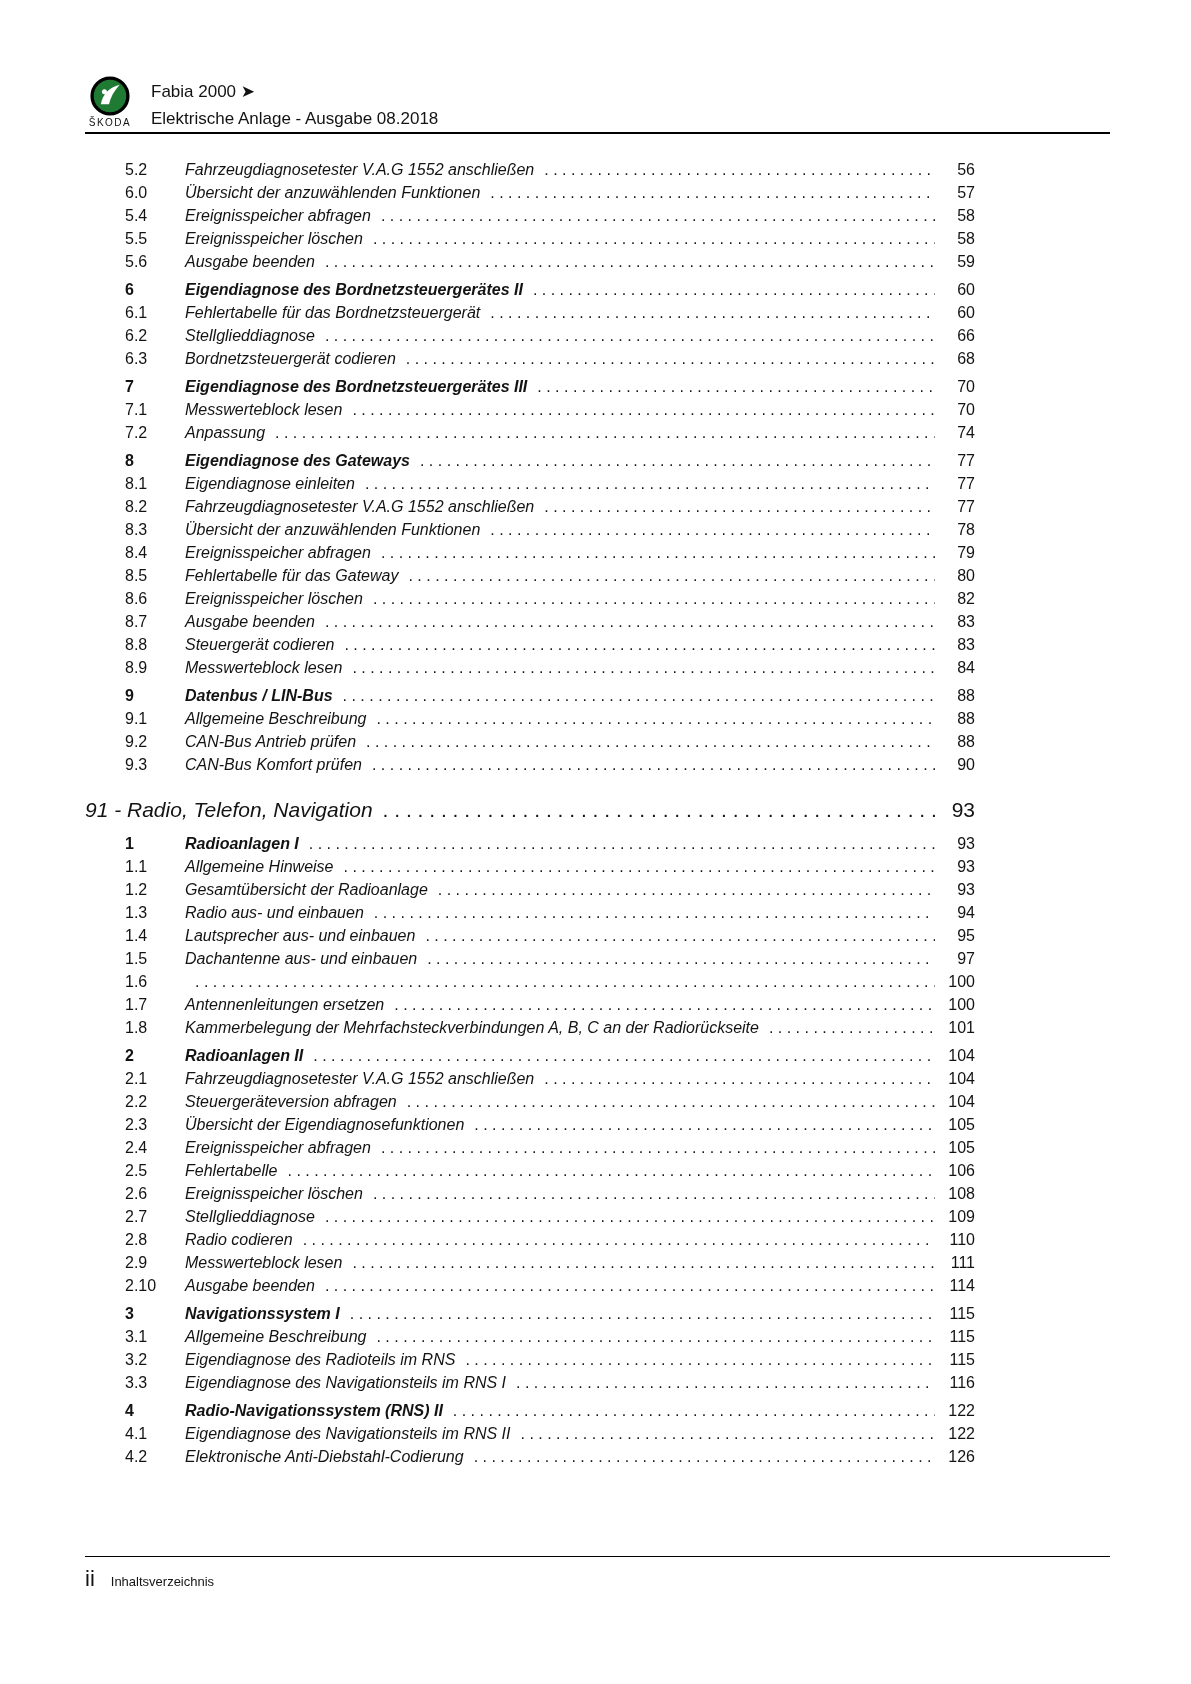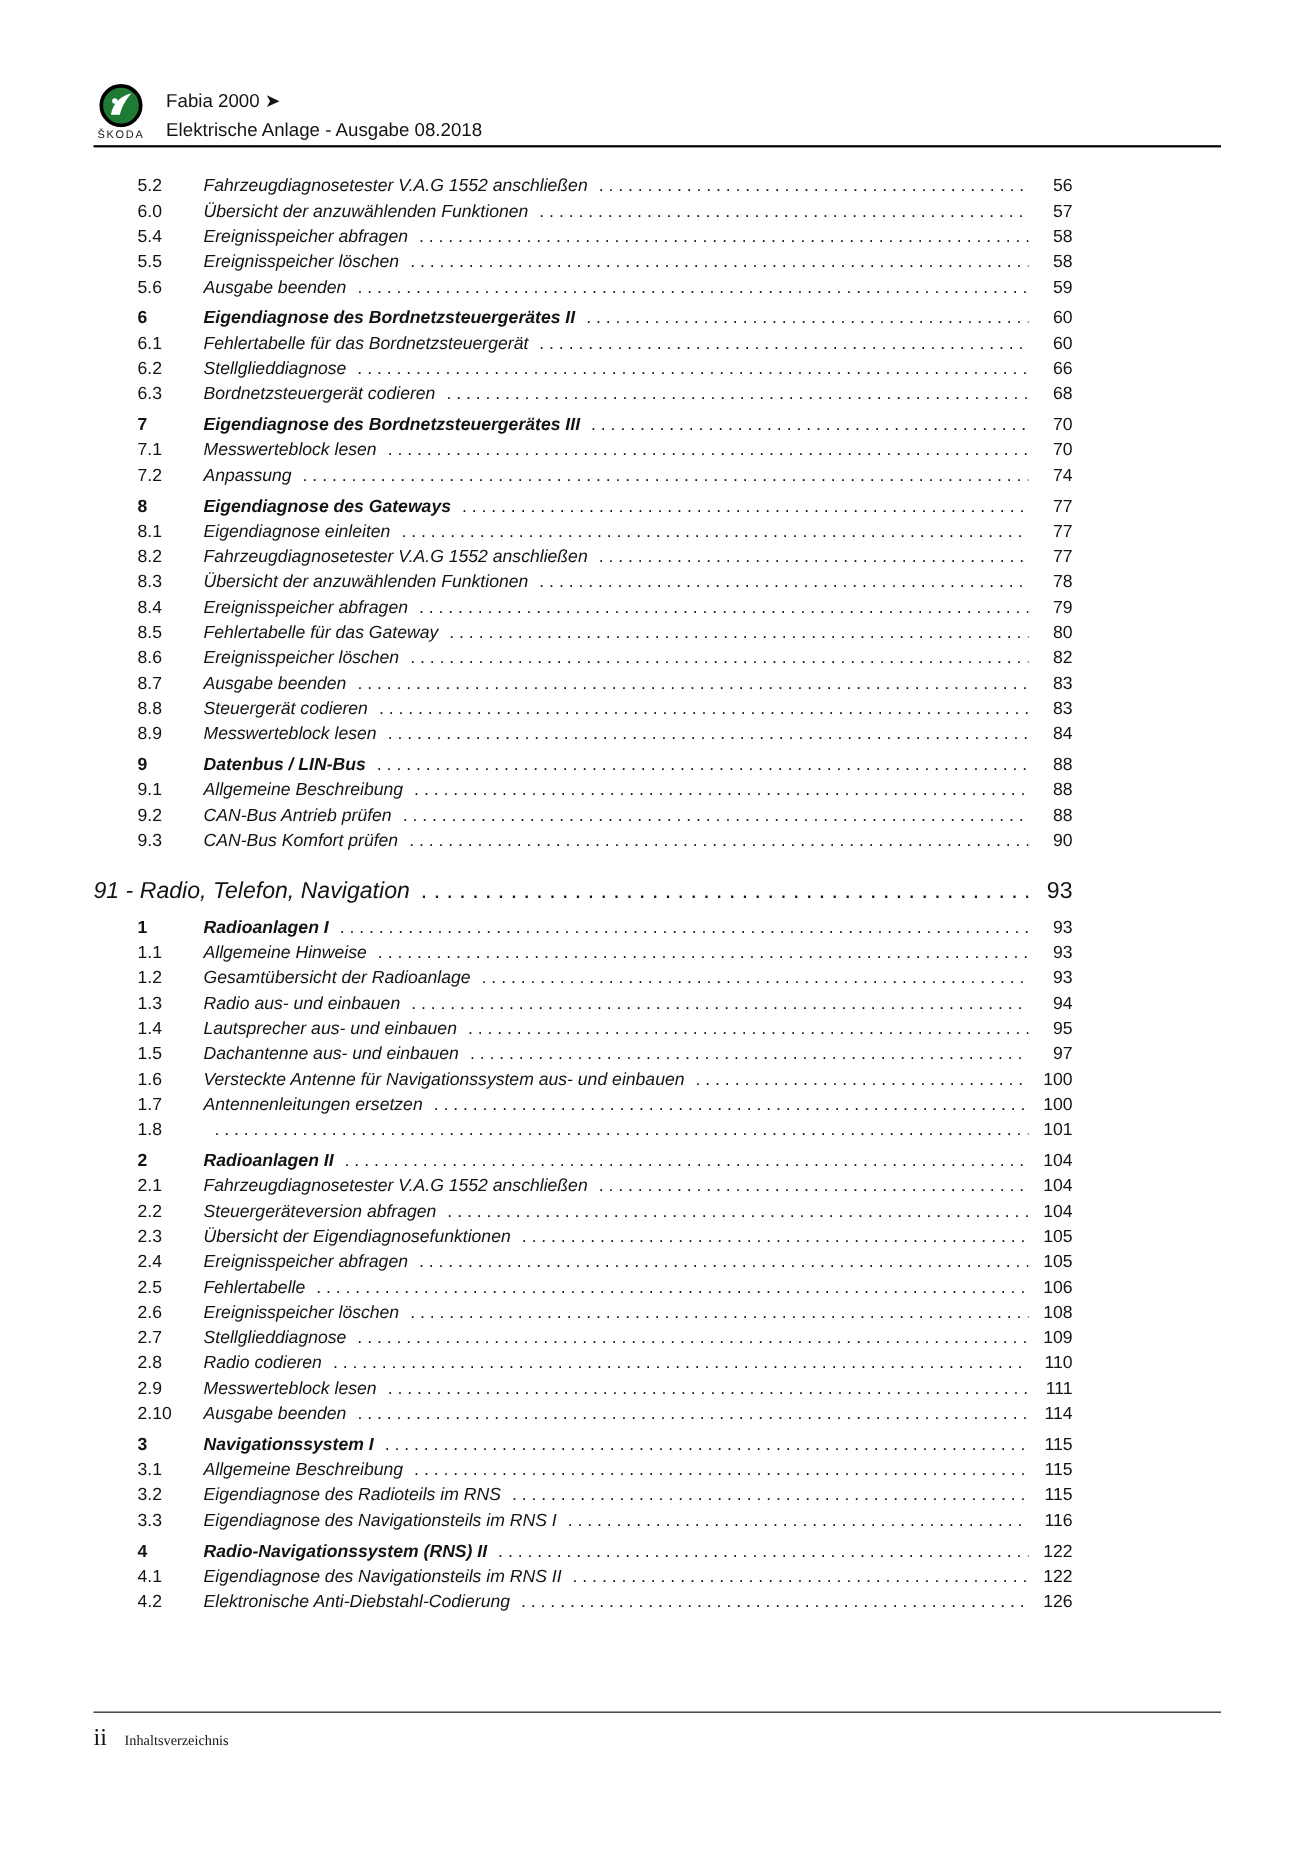--- a/index.html
+++ b/index.html
@@ -37,21 +37,20 @@
   .footer {
     position: absolute;
     left: 85px;
     right: 81px;
     top: 1556px;
     border-top: 1.5px solid #000;
     padding-top: 9px;
     display: flex;
     align-items: baseline;
     gap: 16px;
-    font-family: Liberation Serif, serif;
   }
   .footer .pagenum { font-size: 22px; }
   .footer .label { font-size: 13px; }
 </style>
 </head>
 <body>
 
 <div class="page">
 
   <div class="header">
@@ -264,32 +263,32 @@
         <span class="page-num">95</span>
       </div>
       <div class="row entry">
         <span class="num">1.5</span>
         <span class="title">Dachantenne aus- und einbauen</span>
         <span class="dots">. . . . . . . . . . . . . . . . . . . . . . . . . . . . . . . . . . . . . . . . . . . . . . . . . . . . . . . . . . . . . . . . . . . . . . . . . . . . . . . . . . . . . . . . . . . . . . . . . . . . . . . . . . . . . . . . . . . . . . . . . . . . . . . . . . . . . . . . . . . . . . . . . . . . . . . . . . . . . . . . . . . . . . . . . . . . . . . . . . . . . . . . . . . . . . . . . . . . . . . . . . . . . . . . . . . . . . . . . . . . </span>
         <span class="page-num">97</span>
       </div>
       <div class="row entry">
         <span class="num">1.6</span>
-        <span class="title">Versteckte Antenne für Navigationssystem aus- und einbauen</span>
         <span class="dots">. . . . . . . . . . . . . . . . . . . . . . . . . . . . . . . . . . . . . . . . . . . . . . . . . . . . . . . . . . . . . . . . . . . . . . . . . . . . . . . . . . . . . . . . . . . . . . . . . . . . . . . . . . . . . . . . . . . . . . . . . . . . . . . . . . . . . . . . . . . . . . . . . . . . . . . . . . . . . . . . . . . . . . . . . . . . . . . . . . . . . . . . . . . . . . . . . . . . . . . . . . . . . . . . . . . . . . . . . . . . </span>
         <span class="page-num">100</span>
       </div>
       <div class="row entry">
         <span class="num">1.7</span>
         <span class="title">Antennenleitungen ersetzen</span>
         <span class="dots">. . . . . . . . . . . . . . . . . . . . . . . . . . . . . . . . . . . . . . . . . . . . . . . . . . . . . . . . . . . . . . . . . . . . . . . . . . . . . . . . . . . . . . . . . . . . . . . . . . . . . . . . . . . . . . . . . . . . . . . . . . . . . . . . . . . . . . . . . . . . . . . . . . . . . . . . . . . . . . . . . . . . . . . . . . . . . . . . . . . . . . . . . . . . . . . . . . . . . . . . . . . . . . . . . . . . . . . . . . . . </span>
         <span class="page-num">100</span>
       </div>
       <div class="row entry">
         <span class="num">1.8</span>
+        <span class="title">Kammerbelegung der Mehrfachsteckverbindungen A, B, C an der Radiorückseite</span>
         <span class="dots">. . . . . . . . . . . . . . . . . . . . . . . . . . . . . . . . . . . . . . . . . . . . . . . . . . . . . . . . . . . . . . . . . . . . . . . . . . . . . . . . . . . . . . . . . . . . . . . . . . . . . . . . . . . . . . . . . . . . . . . . . . . . . . . . . . . . . . . . . . . . . . . . . . . . . . . . . . . . . . . . . . . . . . . . . . . . . . . . . . . . . . . . . . . . . . . . . . . . . . . . . . . . . . . . . . . . . . . . . . . . </span>
         <span class="page-num">101</span>
       </div>
       <div class="row section">
         <span class="num">2</span>
         <span class="title">Radioanlagen II</span>
         <span class="dots">. . . . . . . . . . . . . . . . . . . . . . . . . . . . . . . . . . . . . . . . . . . . . . . . . . . . . . . . . . . . . . . . . . . . . . . . . . . . . . . . . . . . . . . . . . . . . . . . . . . . . . . . . . . . . . . . . . . . . . . . . . . . . . . . . . . . . . . . . . . . . . . . . . . . . . . . . . . . . . . . . . . . . . . . . . . . . . . . . . . . . . . . . . . . . . . . . . . . . . . . . . . . . . . . . . . . . . . . . . . . </span>
         <span class="page-num">104</span>
       </div>
       <div class="row entry">

